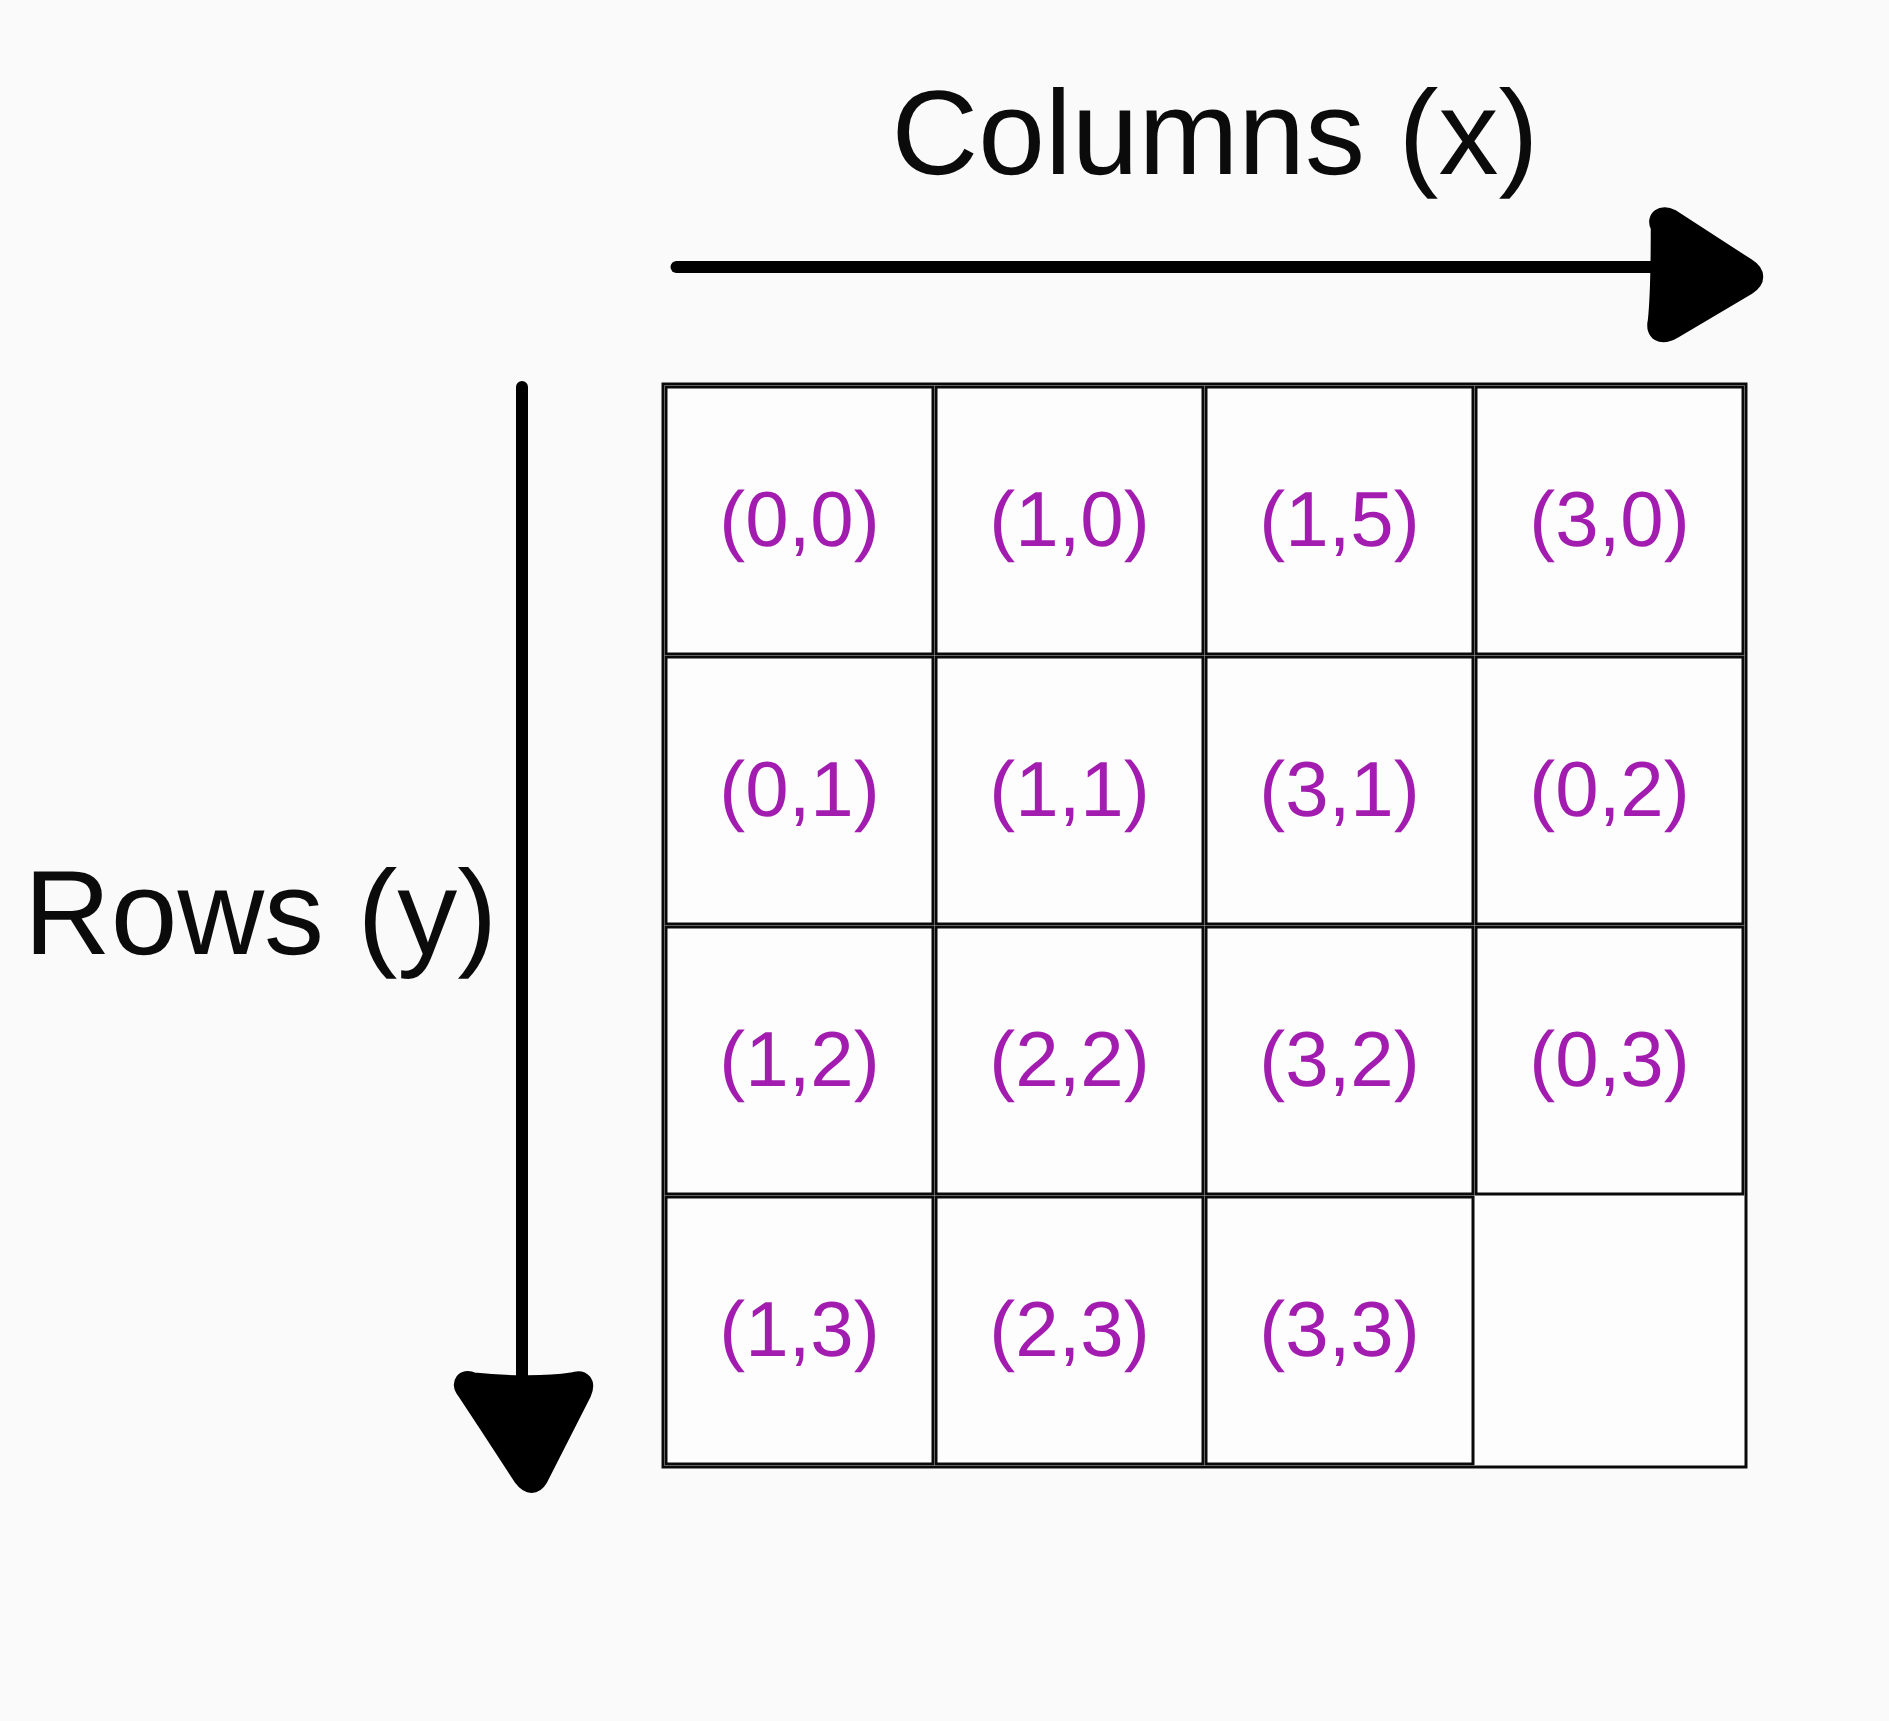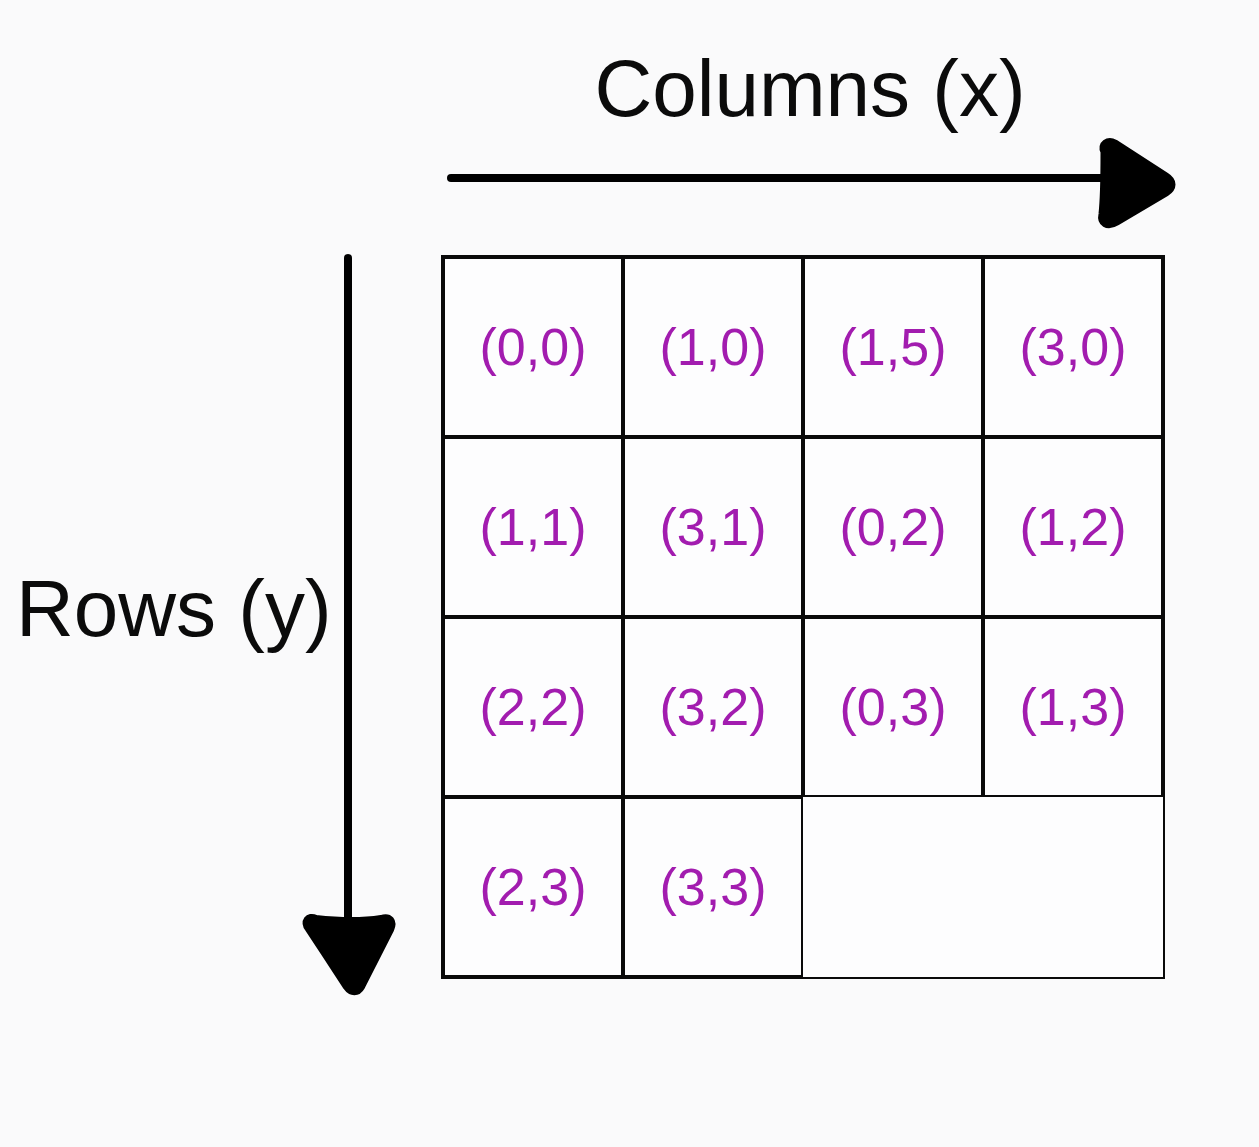--- a/index.html
+++ b/index.html
@@ -90,20 +90,21 @@
                L391 930 C395 921, 390 915, 381 918
                C362 921, 334 920, 316 918 Z" stroke-width="6" stroke-linejoin="round"></path>
     </g>
   </svg>
 
   <div class="grid">
     <div class="grid-cell">(0,0)</div>
     <div class="grid-cell">(1,0)</div>
     <div class="grid-cell">(1,5)</div>
     <div class="grid-cell">(3,0)</div>
+    <div class="grid-cell">(0,1)</div>
     <div class="grid-cell">(1,1)</div>
     <div class="grid-cell">(3,1)</div>
     <div class="grid-cell">(0,2)</div>
     <div class="grid-cell">(1,2)</div>
     <div class="grid-cell">(2,2)</div>
     <div class="grid-cell">(3,2)</div>
     <div class="grid-cell">(0,3)</div>
     <div class="grid-cell">(1,3)</div>
     <div class="grid-cell">(2,3)</div>
     <div class="grid-cell">(3,3)</div>

